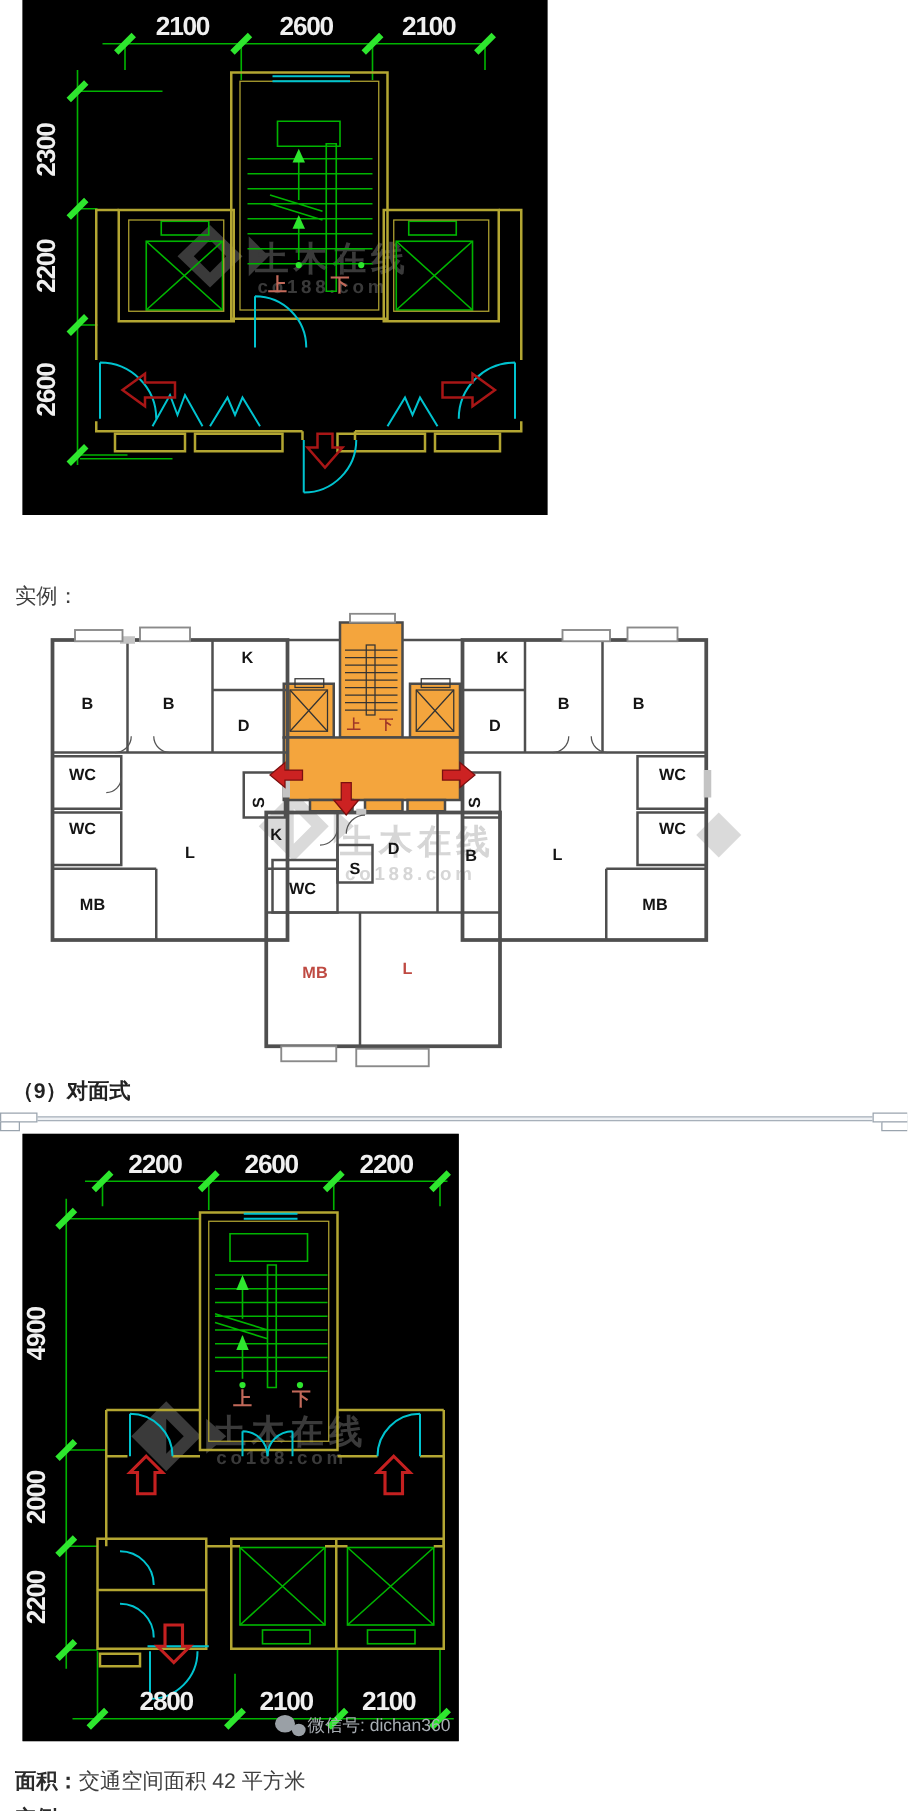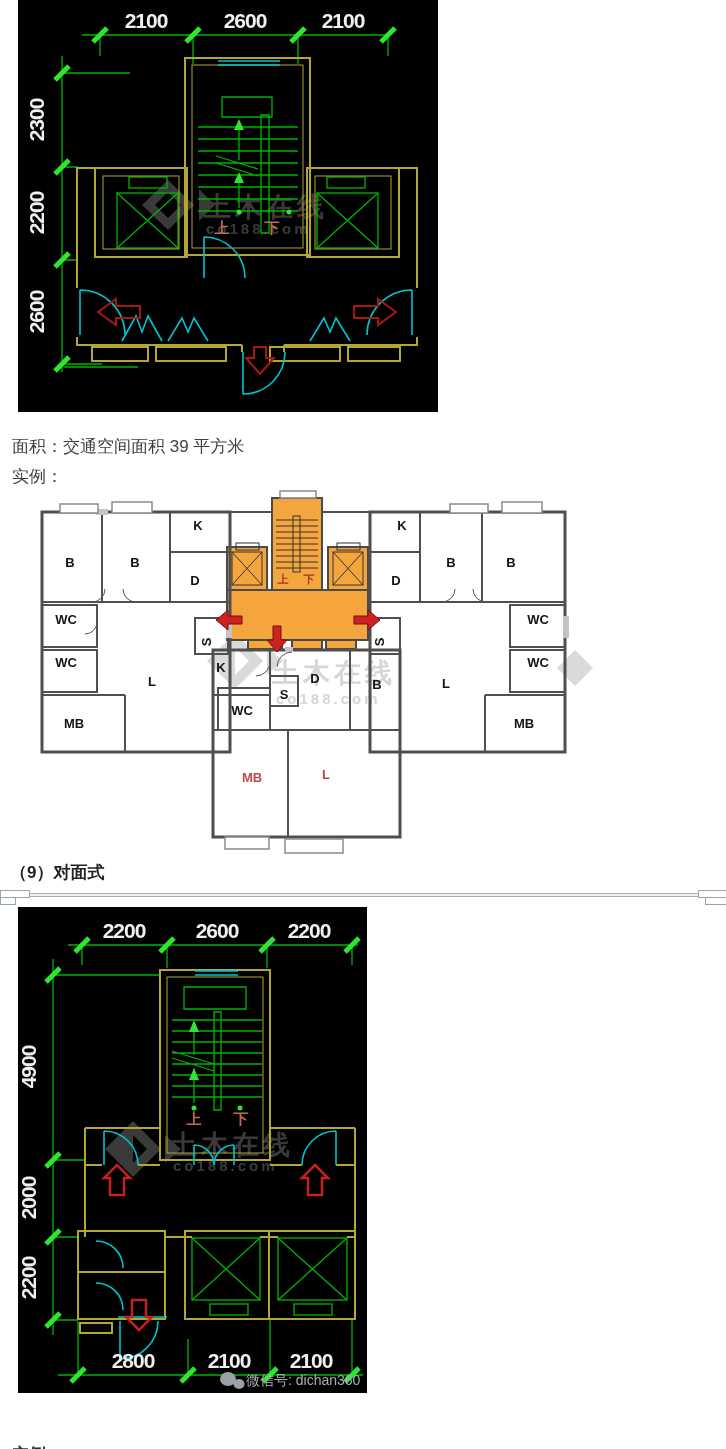--- a/index.html
+++ b/index.html
@@ -135,21 +135,20 @@
           <text x="325" y="28">2100</text>
         </g>
       <g class="dims">
           <text x="26" y="120" transform="rotate(-90 26 120)">2300</text>
           <text x="26" y="213" transform="rotate(-90 26 213)">2200</text>
           <text x="26" y="312" transform="rotate(-90 26 312)">2600</text>
         </g>
     </svg>
   </div>
 
-  <p class="caption" style="top:418px;"><span class="cap-plain">面积：</span><span>交通空间面积 39 平方米</span></p>
   <p class="caption" style="top:448px;"><span>实例：</span></p>
 
   <div class="abs" style="left:30px;top:490px;width:590px;height:368px;">
     <svg width="590" height="368" viewBox="0 0 590 368">
 
       <g>
         <polygon points="205,143 233,171 205,199 177,171" fill="#dadada"></polygon>
         <polygon points="237,157 253,171 237,185" fill="#dadada"></polygon>
         <polygon points="205,157 219,171 205,185" fill="#ffffff"></polygon>
         <polygon points="545,160 563,178 545,196 527,178" fill="#dadada"></polygon>
@@ -355,15 +354,16 @@
           <text x="18" y="371" transform="rotate(-90 18 371)">2200</text>
         </g>
       <g class="dims">
           <text x="115" y="461">2800</text>
           <text x="211" y="461">2100</text>
           <text x="293" y="461">2100</text>
         </g>
     </svg>
   </div>
 
+  <p class="caption" style="top:1396px;"><span class="cap-bold">面积：</span><span>交通空间面积 42 平方米</span></p>
   <p class="caption cap-bold" style="top:1426px;"><span>实例：</span></p>
 
 </div>
 
 </body></html>

